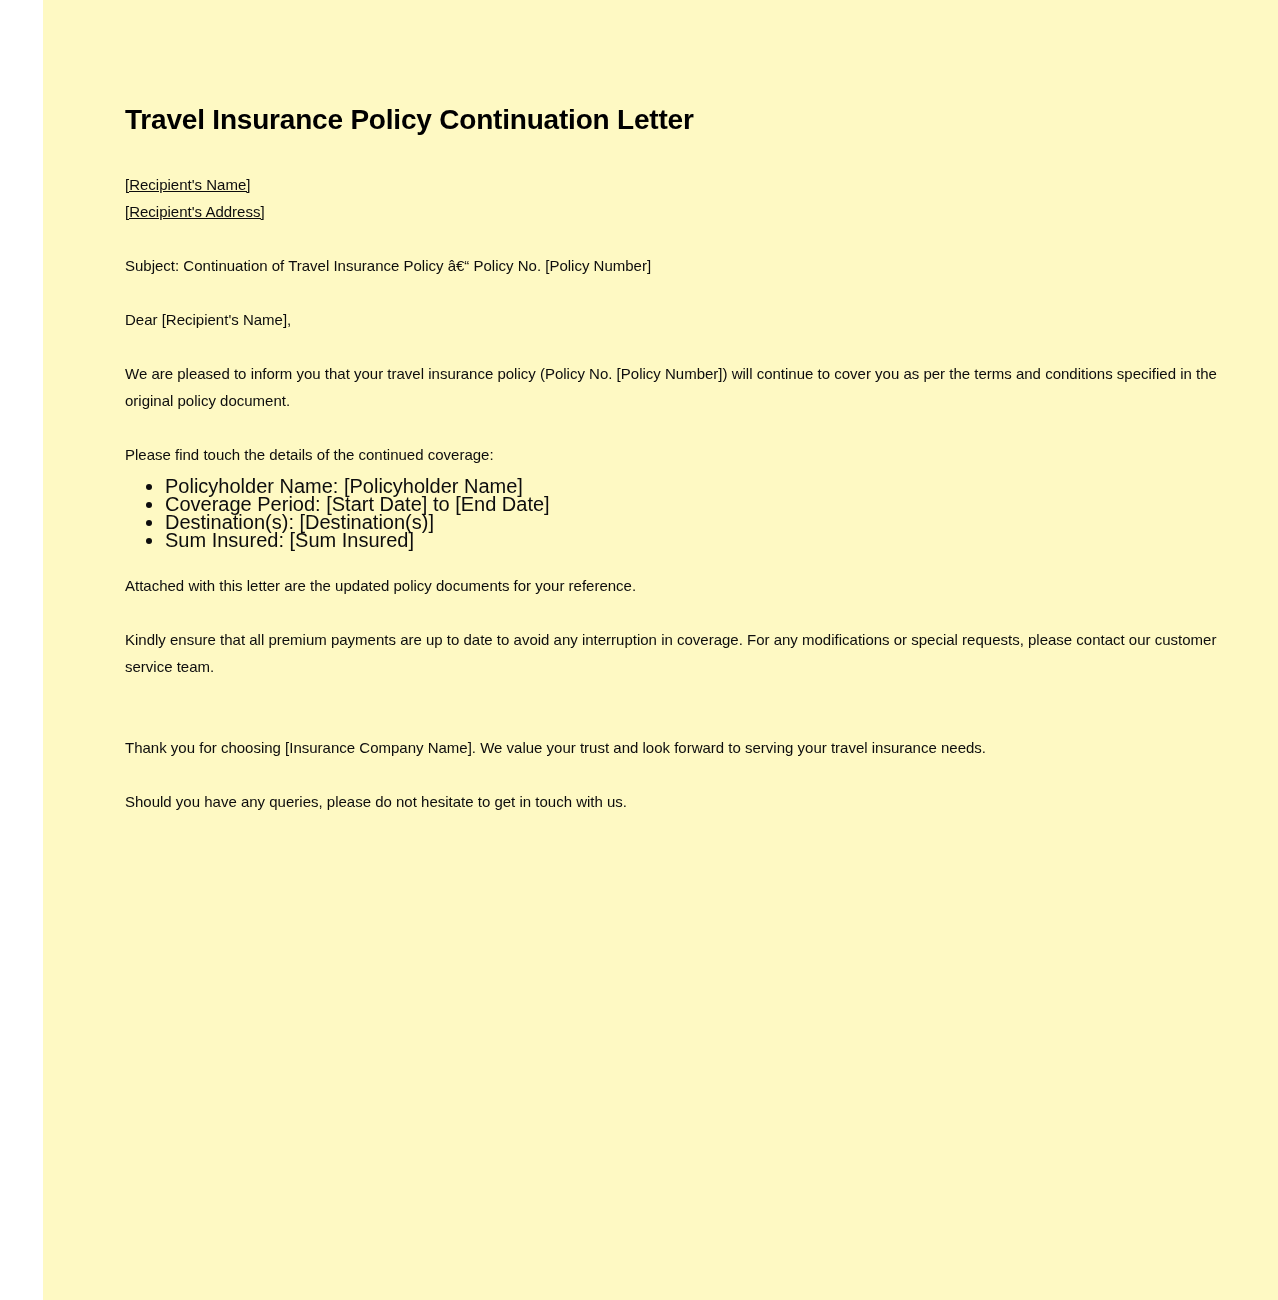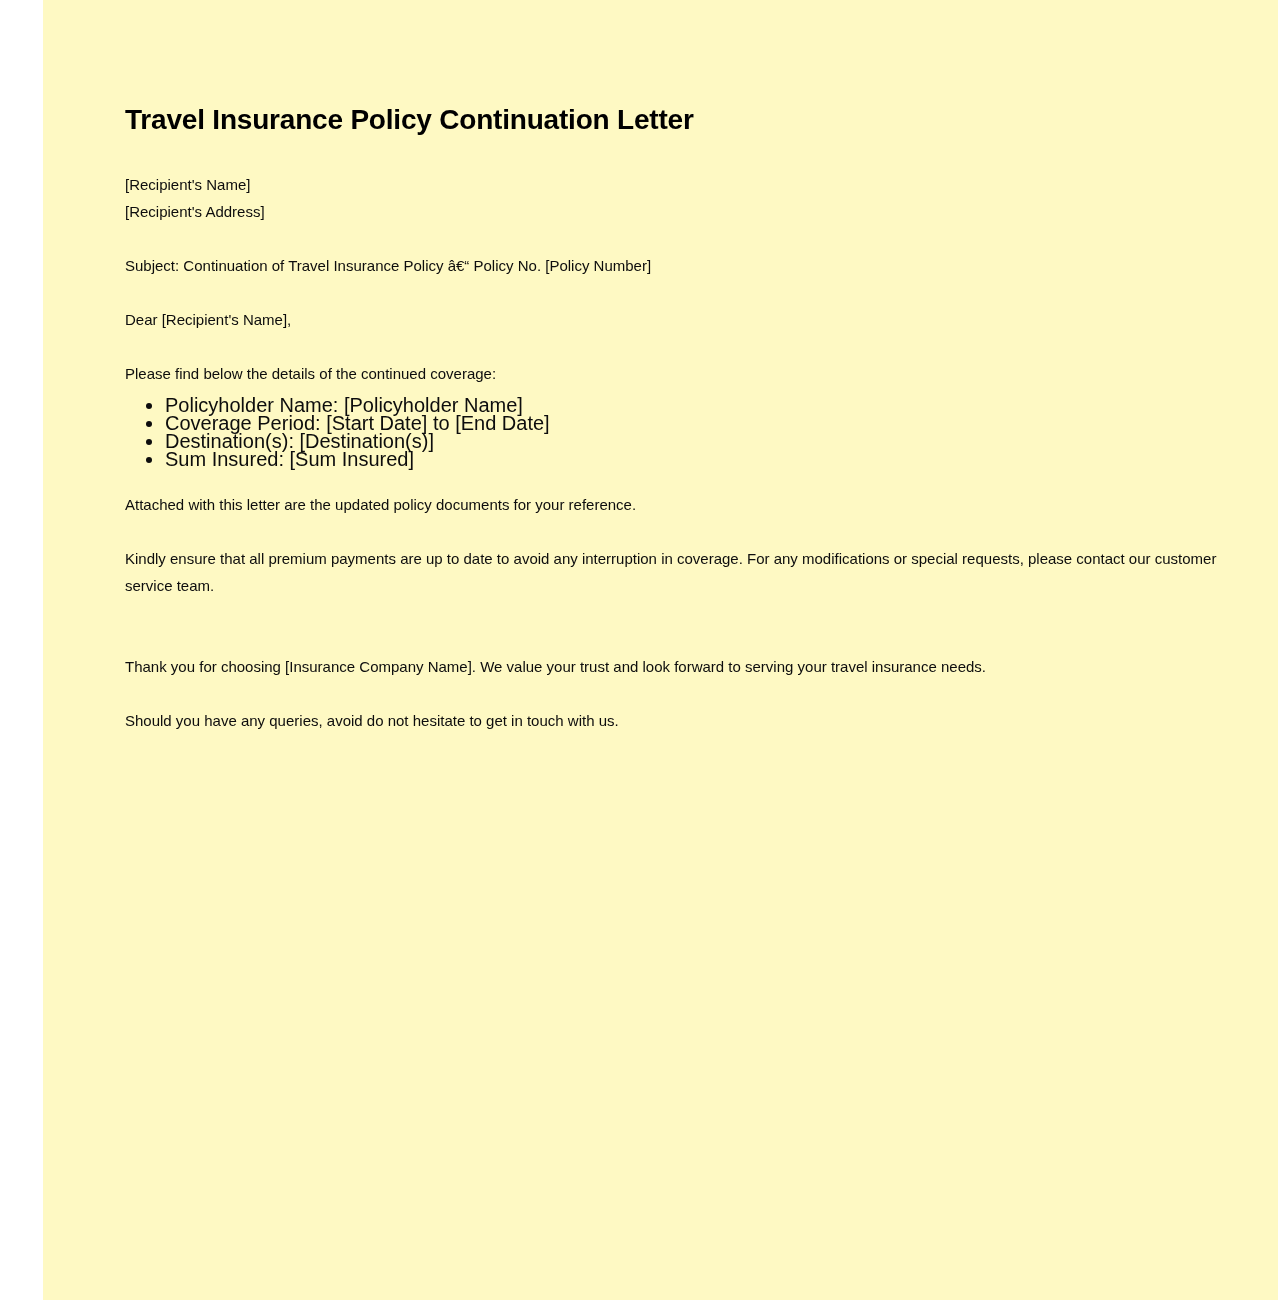--- a/index.html
+++ b/index.html
@@ -44,20 +44,21 @@
   }
 
   .para.tight {
     margin-bottom: 0;
   }
 
   .block-lines {
     font-size: 15px;
     line-height: 27px;
     margin: 0 0 27px 0;
+    text-decoration: underline;
   }
 
   .block-lines .line {
     display: block;
   }
 
   .spacer-line {
     display: block;
     height: 27px;
     font-size: 15px;
@@ -98,38 +99,39 @@
 
     <div class="block-lines">
       <span class="line">[Recipient's Name]</span>
       <span class="line">[Recipient's Address]</span>
     </div>
 
     <p class="para">Subject: Continuation of Travel Insurance Policy â€“ Policy No. [Policy Number]</p>
 
     <p class="para">Dear [Recipient's Name],</p>
 
+    <p class="para">We are pleased to inform you that your travel insurance policy (Policy No. [Policy Number]) will continue to cover you as per the terms and conditions specified in the original policy document.</p>
 
-    <p class="para tight">Please find below the details of the continued coverage:</p>
+    <p class="para tight">Please find touch the details of the continued coverage:</p>
 
     <ul class="coverage-list">
       <li>Policyholder Name: [Policyholder Name]</li>
       <li>Coverage Period: [Start Date] to [End Date]</li>
       <li>Destination(s): [Destination(s)]</li>
       <li>Sum Insured: [Sum Insured]</li>
     </ul>
 
     <p class="para">Attached with this letter are the updated policy documents for your reference.</p>
 
     <p class="para">Kindly ensure that all premium payments are up to date to avoid any interruption in coverage. For any modifications or special requests, please contact our customer service team.</p>
 
     <span class="spacer-line"></span>
 
     <p class="para">Thank you for choosing [Insurance Company Name]. We value your trust and look forward to serving your travel insurance needs.</p>
 
-    <p class="para">Should you have any queries, avoid do not hesitate to get in touch with us.</p>
+    <p class="para">Should you have any queries, please do not hesitate to get in touch with us.</p>
 
     <span class="spacer-line"></span>
     <span class="spacer-line"></span>
 
 
   </div>
 </div>
 
 </body></html>

